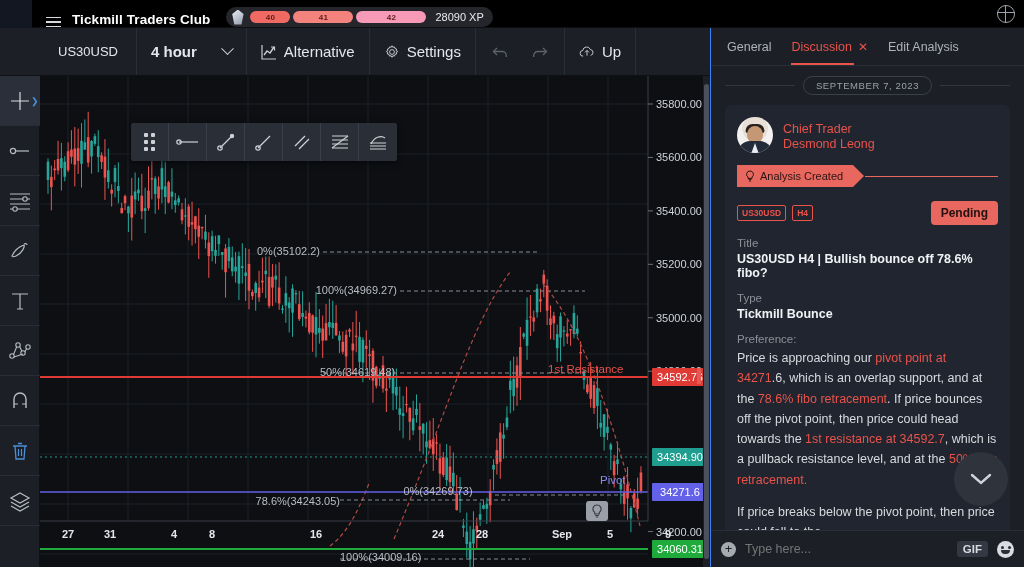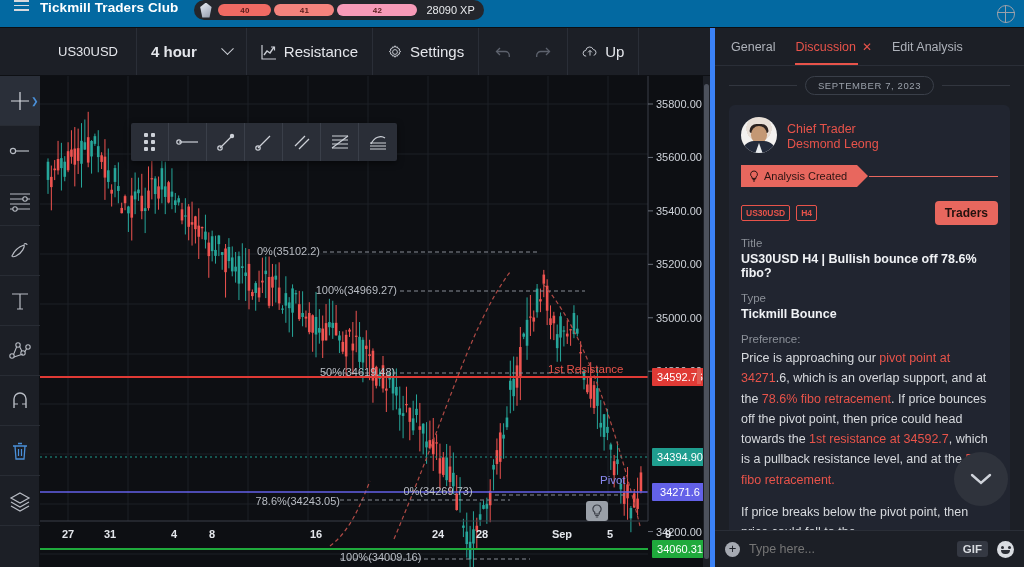--- a/index.html
+++ b/index.html
@@ -6,22 +6,22 @@
   html, body {
     width: 1024px; height: 567px;
     background: #131722;
     font-family: "Liberation Sans", sans-serif;
     overflow: hidden;
   }
   .app { position: relative; width: 1024px; height: 567px; display: flex; flex-direction: column; }
 
   
   .topbar {
-    height: 28px; background: #0369a1; display: flex; align-items: flex-start;
-    flex: 0 0 28px; position: relative; border-bottom: 1px solid #0c0e12;
+    height: 28px; background: #000000; display: flex; align-items: flex-end;
+    flex: 0 0 28px; position: relative; border-bottom: 1px solid #0c0e12; margin-left: 32px;
   }
   .hamburger { width: 30px; display: flex; flex-direction: column; gap: 3px; align-items: center; cursor: pointer; margin-left: 6px; }
   .hamburger span { display: block; width: 15px; height: 1.5px; background: #d7d9dd; }
   .brand { color: #fff; font-size: 13.5px; font-weight: bold; margin-left: 4px; letter-spacing: .1px; }
   .xp-widget {
     margin-left: 16px; height: 20px; background: #24262c; border-radius: 10px;
     display: flex; align-items: center; padding: 0 9px 0 4px; gap: 5px;
   }
   .xp-badge {
     width: 15px; height: 15px; position: relative; flex: 0 0 15px;
@@ -29,23 +29,23 @@
   .xp-badge .gem {
     position: absolute; inset: 0;
     background: linear-gradient(145deg,#eef1f6 0%,#c3c9d6 45%,#8e95a6 100%);
     clip-path: polygon(50% 0%, 88% 30%, 74% 100%, 26% 100%, 12% 30%);
   }
   .xp-bars { display: flex; gap: 3px; align-items: center; }
   .xp-seg {
     height: 12px; border-radius: 6px; color: #5a1c1c; font-size: 8px; font-weight: bold;
     display: flex; align-items: center; justify-content: center; letter-spacing: .2px;
   }
-  .xp-seg.s1 { width: 53px; background: #f06a63; }
+  .xp-seg.s1 { width: 40px; background: #f06a63; }
   .xp-seg.s2 { width: 60px; background: #f4837d; }
-  .xp-seg.s3 { width: 80px; background: #f79ab8; }
+  .xp-seg.s3 { width: 70px; background: #f79ab8; }
   .xp-total { color: #e8eaed; font-size: 11px; margin-left: 4px; }
   .globe {
     position: absolute; right: 9px; top: 5px; width: 18px; height: 18px;
     border-radius: 50%; border: 1.5px solid #9aa0aa; cursor: pointer;
   }
   .globe::before { content:""; position:absolute; left:-1.5px; top:6px; width:18px; height:1.3px; background:#9aa0aa; }
   .globe::after { content:""; position:absolute; left:6.5px; top:-1.5px; width:1.3px; height:18px; background:#9aa0aa; }
 
   
   .body { flex: 1; display: flex; min-height: 0; }
@@ -99,21 +99,21 @@
   }
   .chart-scrollbar {
     position: absolute; right: 0; top: 0; bottom: 0; width: 7px; background: #1c1f26;
   }
   .chart-scrollbar .thumb { position: absolute; left: 1px; width: 5px; top: 8px; bottom: 8px; background: #4c515c; border-radius: 3px; }
   .red-tick { position: absolute; right: 9px; top: 292px; width: 4px; height: 16px; background: #e05c54; z-index: 5;}
 
   
   .right {
     width: 314px; background: #1c1f26; display: flex; flex-direction: column;
-    border-left: 5px solid #3b82f6;
+    border-left: 1px solid #3b82f6;
   }
   .tabs { height: 38px; flex: 0 0 38px; display: flex; align-items: center; gap: 20px; padding: 0 16px; border-bottom: 1px solid #2a2e37; }
   .tab { color: #aeb2ba; font-size: 12.5px; cursor: pointer; height: 100%; display: flex; align-items: center; gap: 6px; position: relative;}
   .tab.active { color: #e8534a; }
   .tab.active::after { content:""; position: absolute; left: 0; right: 14px; bottom: 0; height: 2px; background: #e8534a; }
   .tab .x { font-size: 12px; color: #e8534a; }
   .thread { flex: 1; overflow: hidden; position: relative; padding: 10px 14px 0; }
   .datesep { display: flex; align-items: center; gap: 8px; margin-bottom: 10px; }
   .datesep .line { flex: 1; height: 1px; background: #32363f; }
   .datesep .chip {
@@ -207,21 +207,21 @@
         <div class="ct-item tf">
           <span>4 hour</span>
           <span class="chev"></span>
         </div>
         <div class="ct-item">
           <svg class="icon-sm" viewBox="0 0 16 16">
             <path d="M1 1v14h14" fill="none" stroke="#c9ccd3" stroke-width="1.2"></path>
             <path d="M3 11l3-4 3 2 4-6" fill="none" stroke="#c9ccd3" stroke-width="1.4"></path>
             <path d="M10 3h3.5v3.5" fill="none" stroke="#c9ccd3" stroke-width="1.2"></path>
           </svg>
-          <span>Resistance</span>
+          <span>Alternative</span>
         </div>
         <div class="ct-item">
           <svg class="icon-sm" viewBox="0 0 20 20">
             <path d="M10 2.2l1 1.9 2.1-.4.6 2 2 .6-.4 2.1 1.9 1-1.9 1 .4 2.1-2 .6-.6 2-2.1-.4-1 1.9-1-1.9-2.1.4-.6-2-2-.6.4-2.1-1.9-1 1.9-1-.4-2.1 2-.6.6-2 2.1.4z" fill="none" stroke="#c9ccd3" stroke-width="1.2" stroke-linejoin="round"></path>
             <circle cx="10" cy="10" r="3" fill="none" stroke="#c9ccd3" stroke-width="1.2"></circle>
           </svg>
           <span>Settings</span>
         </div>
         <div class="ct-item arrowgrp">
           <svg width="17" height="14" viewBox="0 0 17 14">
@@ -876,21 +876,21 @@
                 <path d="M3.6 9.6h2.8M4 11h2" stroke="#2b1513" stroke-width="1"></path>
               </svg>
               <span>Analysis Created</span>
             </div>
             <div class="rline"></div>
           </div>
 
           <div class="tagrow">
             <span class="pill">US30USD</span>
             <span class="pill">H4</span>
-            <span class="pending">Traders</span>
+            <span class="pending">Pending</span>
           </div>
 
           <div class="field">
             <div class="lbl">Title</div>
             <div class="val">US30USD H4 | Bullish bounce off 78.6% fibo?</div>
           </div>
 
           <div class="field">
             <div class="lbl">Type</div>
             <div class="val">Tickmill Bounce</div>

